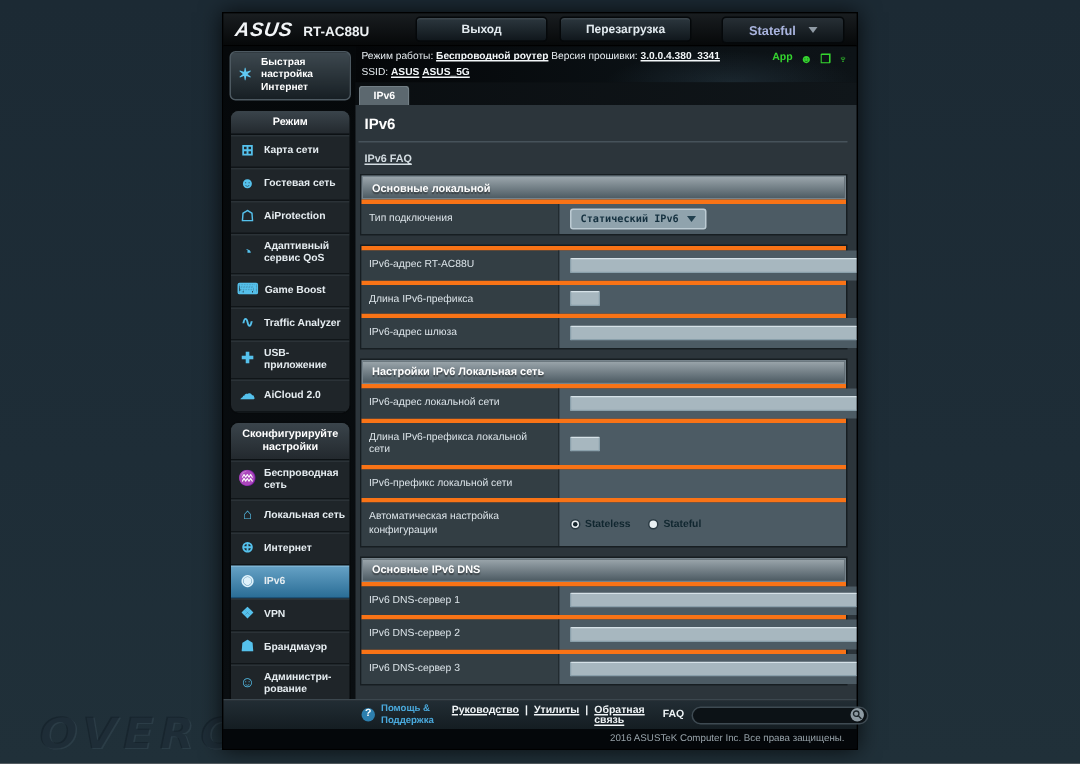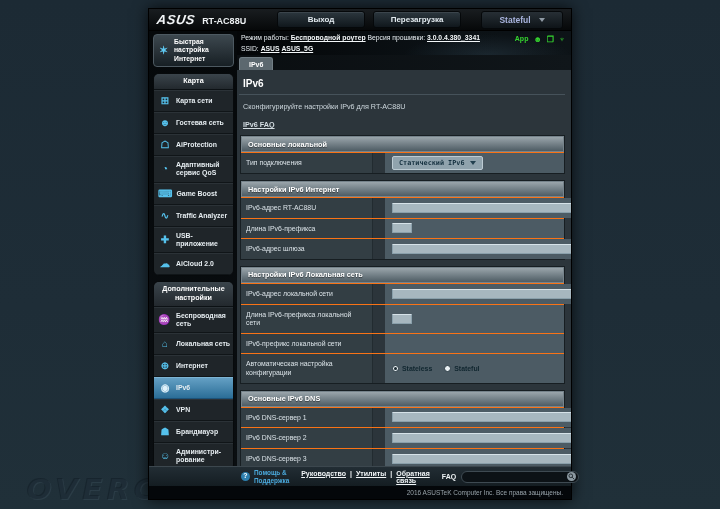--- a/index.html
+++ b/index.html
@@ -126,21 +126,21 @@
   .pagedesc { color:#cdd7dd; font-size:7.2px; padding:7px 4px 2px; }
   .faqlink { display:inline-block; color:#d4dde2; font-size:7.2px; font-weight:bold; text-decoration:underline; padding:0 4px 6px; cursor:pointer; }
   
   .sect { border:1px solid #171e22; margin:0 0 6px 1px; }
   .sect .shead {
     background:linear-gradient(#9aa5ab,#4e5c64);
     border:1px solid #76838b;
     color:#fff; font-size:7.3px; font-weight:bold; padding:2.5px 6px;
     text-shadow:0 1px 1px rgba(0,0,0,0.5);
   }
-  .srow { display:flex; border-top:1px solid #f97316;gap:12px; }
+  .srow { display:flex; border-top:3px solid #f97316; }
   .srow .lbl {
     flex:0 0 132px; background:#333e44; color:#dbe3e8; font-size:6.9px;
     padding:6px 5px 5px; border-right:1px solid #222b30; line-height:1.25;
   }
   .srow .val {
     flex:1; background:#4c5b64; display:flex; align-items:center;
     padding:3px 7px; min-height:18px;
   }
   .tinput {
     height:10px; background:#a7b7bf; border:1px solid #8aa0ab;
@@ -217,21 +217,21 @@
   </div>
 
   <div class="middle">
     <div class="sidebar">
       <div class="quick-setup">
         <span class="qicon">✶</span>
         <span>Быстрая настройка Интернет</span>
       </div>
 
       <div class="navgroup">
-        <div class="gtitle">Карта</div>
+        <div class="gtitle">Режим</div>
         <div class="navitem">
           <span class="nicon">⊞</span>
           <span>Карта сети</span>
         </div>
         <div class="navitem">
           <span class="nicon">☻</span>
           <span>Гостевая сеть</span>
         </div>
         <div class="navitem">
           <span class="nicon">☖</span>
@@ -253,21 +253,21 @@
           <span class="nicon">✚</span>
           <span>USB-приложение</span>
         </div>
         <div class="navitem">
           <span class="nicon">☁</span>
           <span>AiCloud 2.0</span>
         </div>
       </div>
 
       <div class="navgroup">
-        <div class="gtitle">Дополнительные настройки</div>
+        <div class="gtitle">Сконфигурируйте настройки</div>
         <div class="navitem">
           <span class="nicon">♒</span>
           <span>Беспроводная сеть</span>
         </div>
         <div class="navitem">
           <span class="nicon">⌂</span>
           <span>Локальная сеть</span>
         </div>
         <div class="navitem">
           <span class="nicon">⊕</span>
@@ -316,40 +316,38 @@
           <span class="gi">♆</span>
         </div>
       </div>
 
       <div class="tabrow">
         <div class="tab">IPv6</div>
       </div>
 
       <div class="content">
         <div class="pagetitle">IPv6</div>
-        <div class="pagedesc">Сконфигурируйте настройки IPv6 для RT-AC88U</div>
         <span class="faqlink">IPv6 FAQ</span>
 
         
         <div class="sect">
           <div class="shead">Основные локальной</div>
           <div class="srow">
             <div class="lbl">Тип подключения</div>
             <div class="val">
               <div class="selectbox">
                 <span>Статический IPv6</span>
                 <span class="caret-down"></span>
               </div>
             </div>
           </div>
         </div>
 
         
         <div class="sect">
-          <div class="shead">Настройки IPv6 Интернет</div>
           <div class="srow">
             <div class="lbl">IPv6-адрес RT-AC88U</div>
             <div class="val">
                 <input class="tinput long" value="" style="">
               </div>
           </div>
           <div class="srow">
             <div class="lbl">Длина IPv6-префикса</div>
             <div class="val">
                 <input class="tinput short" value="" style="">

